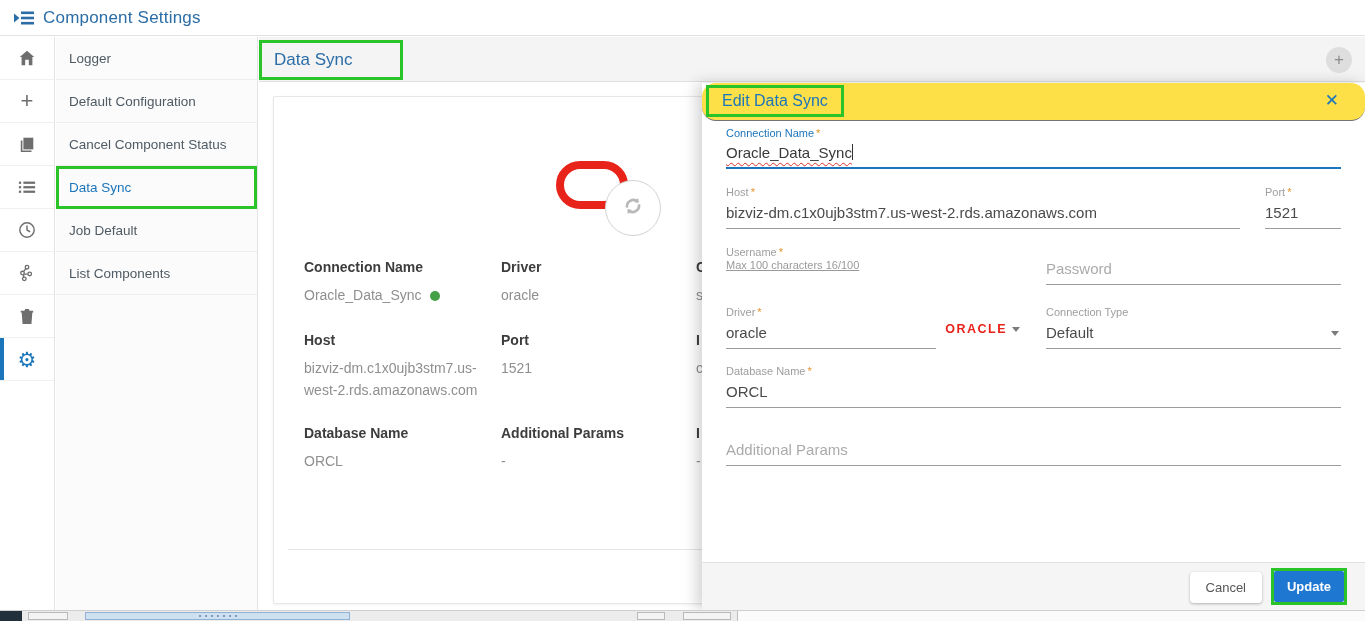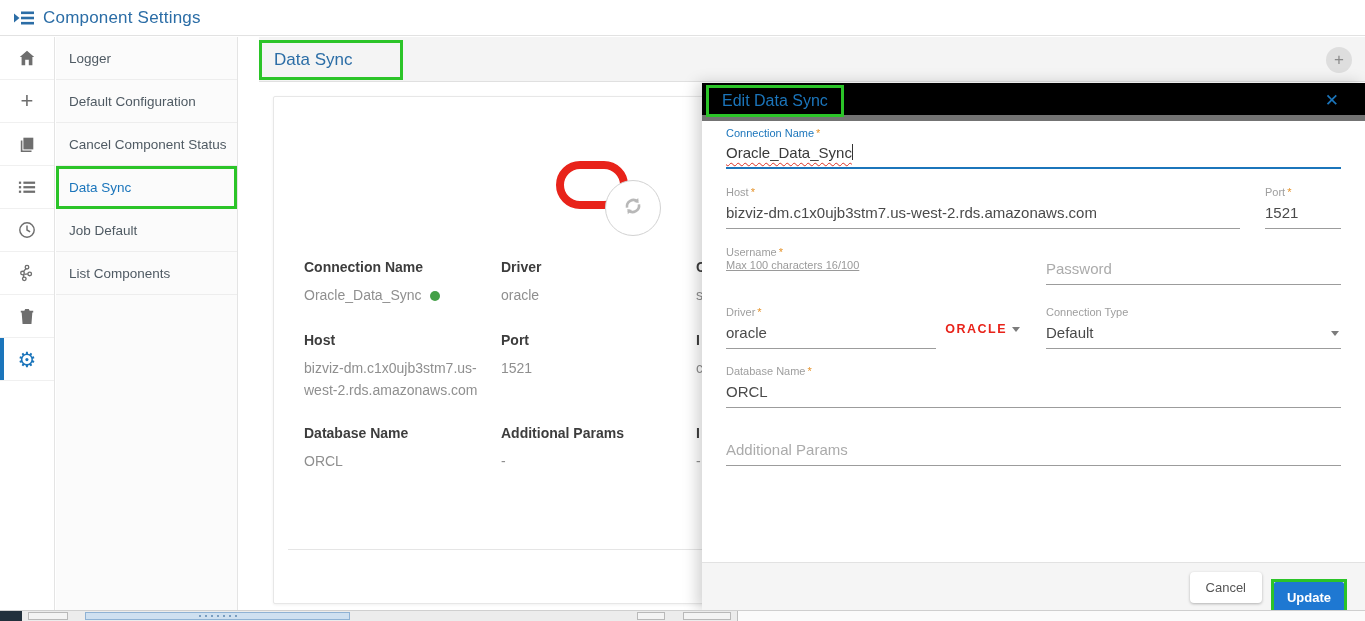--- a/index.html
+++ b/index.html
@@ -17,21 +17,21 @@
           border-right:1px solid #e4e4e4; z-index:6; }
   .rail-item { height:43px; display:flex; align-items:center; justify-content:center;
                border-bottom:1px solid #f0f0f0; color:#6e6e6e; cursor:pointer; position:relative; }
   .rail-item.active { color:#1b75bb; }
   .rail-item.active::before { content:""; position:absolute; left:0; top:0; bottom:0; width:4px; background:#1b75bb; }
   .rail-item svg { display:block; }
   .rail-plus { font-size:22px; font-weight:400; color:#6e6e6e; line-height:1; }
   .gear-glyph { font-size:21px; line-height:1; }
 
   
-  .menu { position:absolute; left:56px; top:37px; width:182px; bottom:11px; background:#fbfbfb;
+  .menu { position:absolute; left:56px; top:37px; width:202px; bottom:11px; background:#fbfbfb;
           border-right:1px solid #e4e4e4; z-index:6; }
   .menu-item { height:43px; display:flex; align-items:center; padding-left:13px; font-size:13.5px;
                color:#4f5a63; border-bottom:1px solid #ededed; cursor:pointer; background:#fbfbfb; }
   .menu-item.active { color:#1b75bb; border:3px solid #2bc428; padding-left:10px; background:#fbfbfb; }
 
   
   .content-header { position:absolute; left:259px; top:37px; right:0; height:45px; background:#f4f4f4;
                     border-bottom:1px solid #e0e0e0; z-index:4; }
   .ch-title-box { position:absolute; left:0; top:3px; height:40px; border:3px solid #2bc428;
                   display:flex; align-items:center; padding:0 48px 0 12px; }
@@ -53,21 +53,21 @@
   .cf { position:absolute; width:182px; }
   .cf .cf-label { font-size:14px; font-weight:bold; color:#3d3d3d; margin-bottom:10px; }
   .cf .cf-value { font-size:14px; color:#8f8f8f; line-height:1.55; word-break:break-all; }
   .dot { display:inline-block; width:10px; height:10px; border-radius:50%; background:#43a047;
          margin-left:8px; vertical-align:-1px; }
   .card-divider { position:absolute; left:14px; right:14px; top:452px; border-top:1px solid #e5e5e5; }
 
   
   .panel { position:absolute; left:702px; top:83px; right:0; bottom:11px; background:#fff;
            box-shadow:-5px 0 14px rgba(0,0,0,.18); z-index:8; }
-  .panel-header { position:relative; height:38px; background:#000000; border-bottom:6px solid #737373; }
+  .panel-header { position:relative; height:38px; background:#fde047; border-bottom:1px solid #737373;border-radius:14px; }
   .panel-title-box { position:absolute; left:4px; top:2px; border:3px solid #2bc428; padding:4px 13px;
                      display:flex; align-items:center; }
   .panel-title { font-size:16px; color:#1b75bb; }
   .panel-close { position:absolute; right:26px; top:7px; font-size:17px; color:#1b75bb; cursor:pointer; }
 
   .field { position:absolute; }
   .f-label { font-size:11px; color:#9e9e9e; margin-bottom:3px; }
   .f-label.blue { color:#1b75bb; }
   .req { color:#e5932b; margin-left:2px; }
   .f-input { display:block; width:100%; border:none; border-bottom:1px solid #9c9c9c; background:transparent;
@@ -85,21 +85,21 @@
          border-right:4px solid transparent; border-top:5px solid #7c7c7c; }
   .brand { position:absolute; right:0; top:16px; display:flex; align-items:center; gap:5px; cursor:pointer; }
   .brand-text { color:#e8231a; font-weight:bold; font-size:12.5px; letter-spacing:1.5px; }
   .brand .tri { position:static; }
 
   .panel-footer { position:absolute; left:0; right:0; bottom:0; height:48px; background:#f5f5f5;
                   border-top:1px solid #e2e2e2; }
   .btn-cancel { position:absolute; right:103px; top:9px; background:#fff; border:none; border-radius:4px;
                 box-shadow:0 1px 3px rgba(0,0,0,.28); padding:8px 16px; font-family:inherit; font-size:13px;
                 color:#555; cursor:pointer; }
-  .update-box { position:absolute; right:18px; top:16px; border:3px solid #2bc428; }
+  .update-box { position:absolute; right:18px; top:5px; border:3px solid #2bc428; }
   .btn-update { display:block; background:#1e78d2; color:#fff; border:none; border-radius:2px;
                 padding:8px 13px; font-family:inherit; font-size:13px; font-weight:bold; cursor:pointer; }
 
   
   .hscroll { position:absolute; left:0; bottom:0; width:100%; height:11px; background:#ececec;
              border-top:1px solid #cfcfcf; z-index:30; }
   .hs-home { position:absolute; left:0; top:0; width:22px; height:10px; background:#22303c; }
   .hs-btn { position:absolute; top:1px; height:8px; background:#f4f4f4; border:1px solid #b9b9b9; }
   .hs-thumb { position:absolute; left:85px; top:1px; width:265px; height:8px; background:#cfe0f0;
               border:1px solid #8fb2d4; display:flex; align-items:center; justify-content:center; gap:4px; cursor:grab; }

